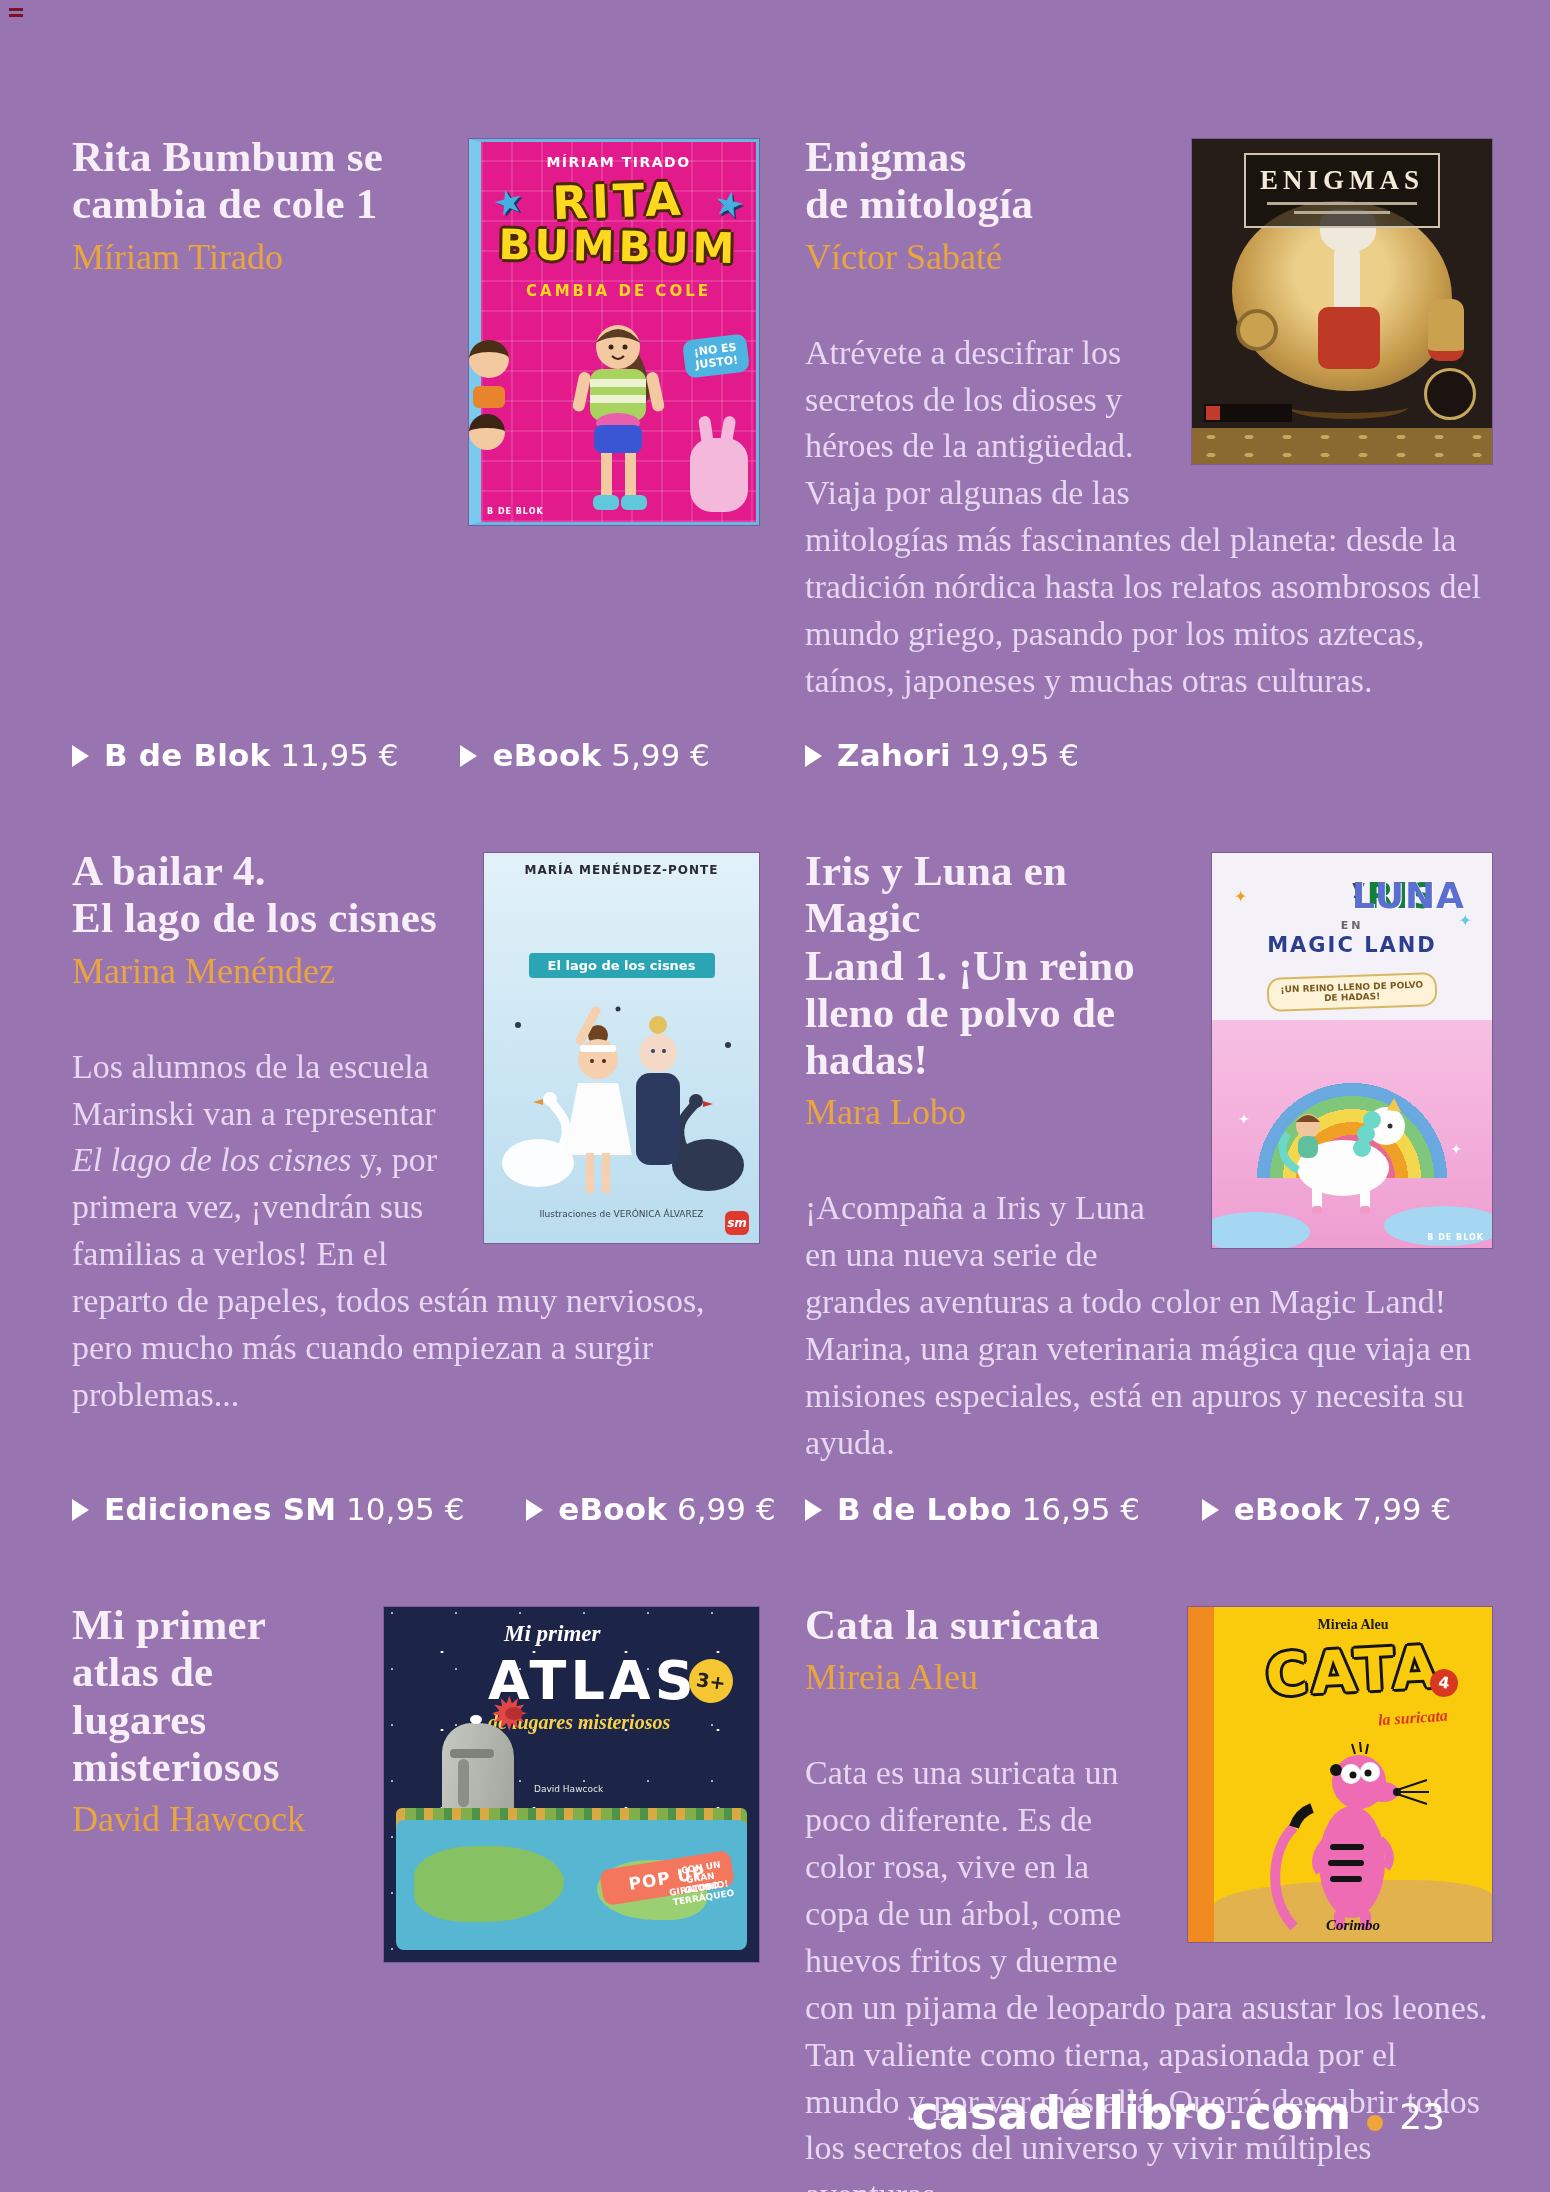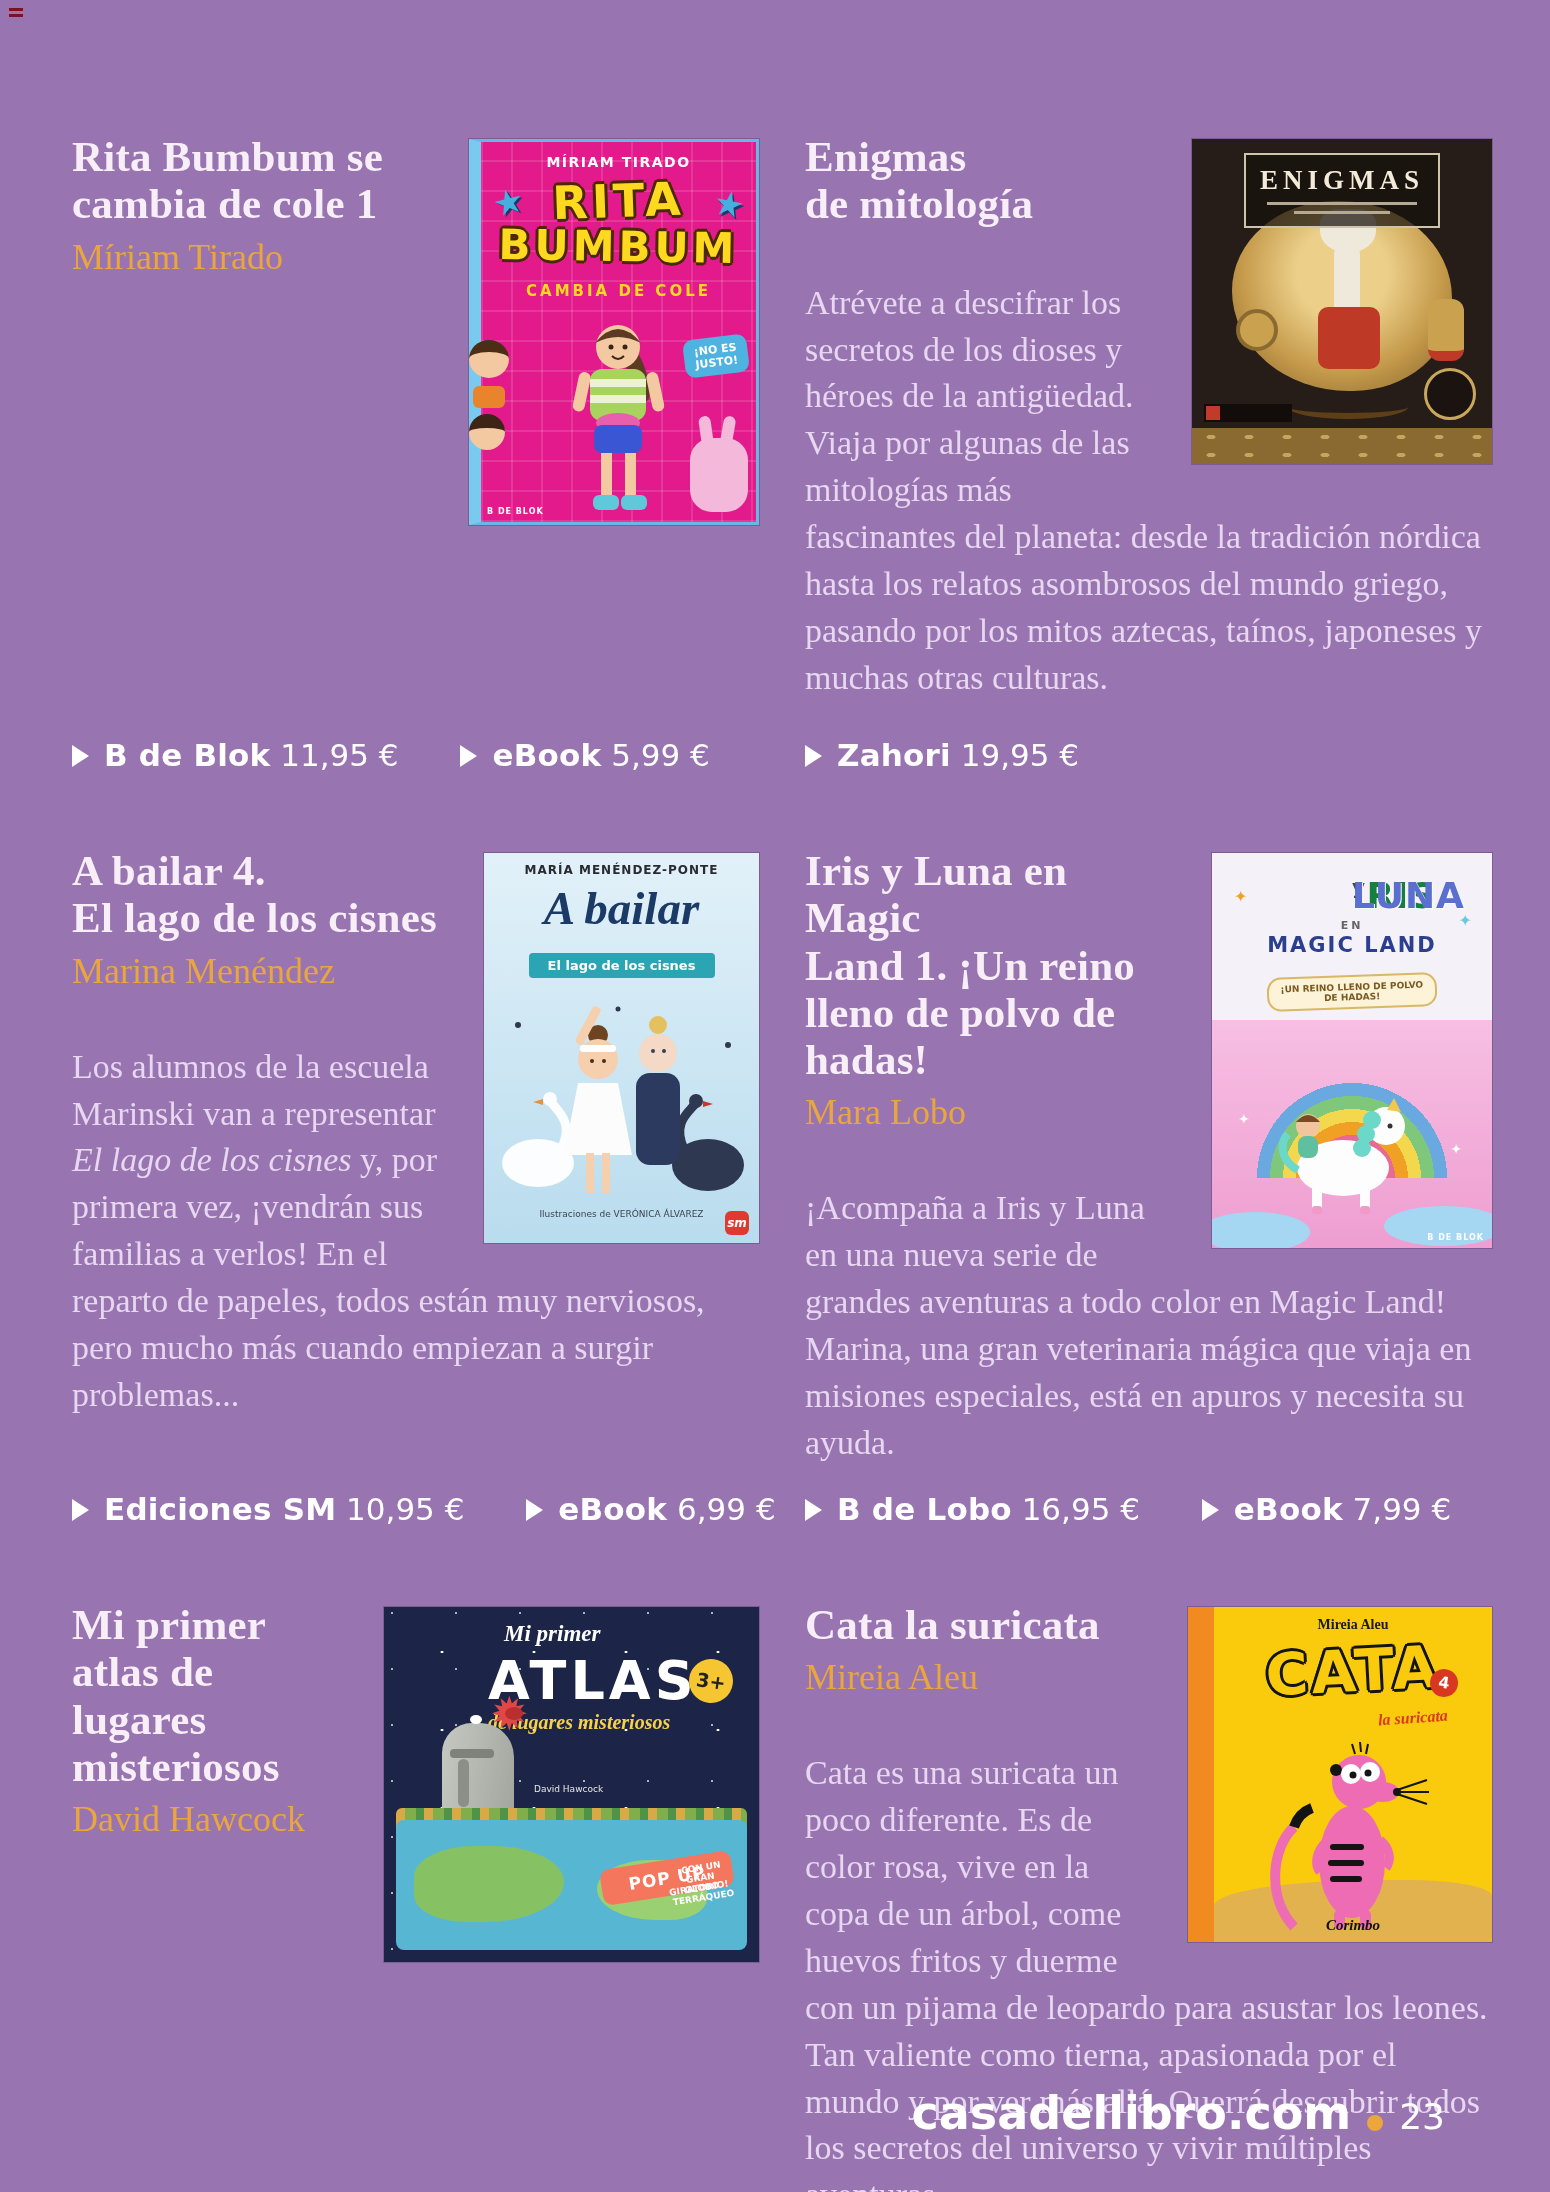--- a/index.html
+++ b/index.html
@@ -245,30 +245,30 @@
         <span class="bar w1"></span>
           <span class="bar w2"></span>
       </div>
       <div class="c2-badge"></div>
       <div class="c2-strip">
           <i></i>
         </div>
     </div>
     <h2 class="title">Enigmas
 de mitología</h2>
+    <div class="author">Víctor Sabaté</div>
     <p class="desc">Atrévete a descifrar los secretos de los dioses y héroes de la antigüedad. Viaja por algunas de las mitologías más fascinantes del planeta: desde la tradición nórdica hasta los relatos asombrosos del mundo griego, pasando por los mitos aztecas, taínos, japoneses y muchas otras culturas.</p>
     <div class="pricing">
       <span class="offer"><span class="arrow"></span><b>Zahori</b> <span>19,95 €</span></span>
     </div>
   </section>
 
   <section class="book r2">
     <div class="cover c3">
       <div class="c3-author">MARÍA MENÉNDEZ-PONTE</div>
-      <div class="c3-title">A bailar</div>
       <div class="c3-banner">El lago de los cisnes</div>
       <svg class="c3-fig" width="248" height="220" viewBox="0 0 248 220" style="left:14px;bottom:28px;">
         <ellipse cx="40" cy="168" rx="36" ry="24" fill="#fbfdfe"></ellipse>
         <path d="M64 152 C76 128 60 116 52 106" stroke="#fbfdfe" stroke-width="9" fill="none"></path>
         <circle cx="52" cy="104" r="7" fill="#fbfdfe"></circle>
           <path d="M45 104 l-10 3 10 3 z" fill="#e8933c"></path>
         <ellipse cx="210" cy="170" rx="36" ry="26" fill="#2e3850"></ellipse>
         <path d="M186 154 C174 128 190 118 198 108" stroke="#2e3850" stroke-width="9" fill="none"></path>
         <circle cx="198" cy="106" r="7" fill="#2e3850"></circle>
           <path d="M205 106 l10 3 -10 3 z" fill="#c0392b"></path>

